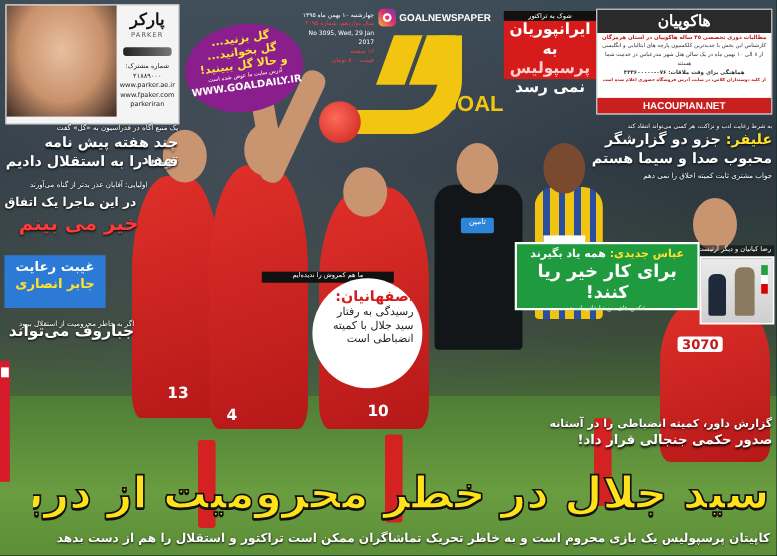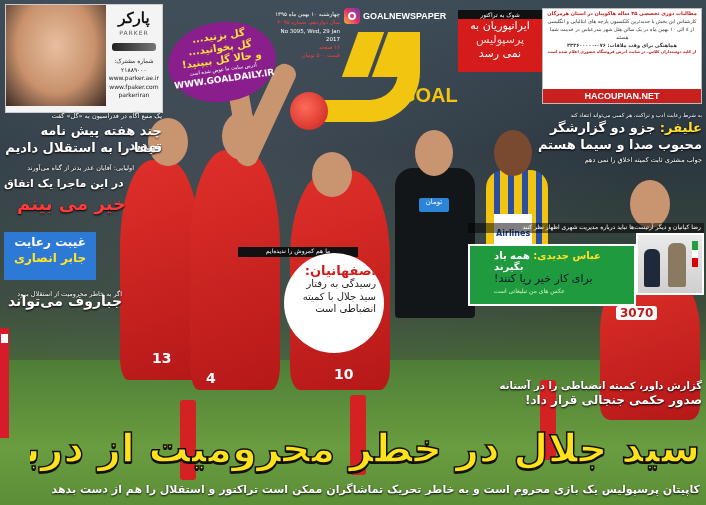--- a/index.html
+++ b/index.html
@@ -41,38 +41,38 @@
   .insta{position:absolute;left:344px;top:8px;display:flex;align-items:center;gap:3px}
   .insta .ico{width:16px;height:16px;border-radius:4px;background:linear-gradient(45deg,#f9b43a,#e1306c,#6a3ab2);
     display:flex;align-items:center;justify-content:center}
   .insta .ico i{width:8px;height:8px;border:2px solid #fff;border-radius:50%;display:block}
   .insta .txt{color:#fff;font-weight:bold;font-size:9px;font-family:"Liberation Sans",sans-serif}
   .dateblock{position:absolute;left:268px;top:10px;width:72px;color:#fff;font-size:5.5px;text-align:right;line-height:1.5}
   .dateblock .r{color:#ff3b3b}
   
   .tractor{position:absolute;left:458px;top:10px;width:84px;height:62px;background:#d61b1b;color:#fff;text-align:center}
   .tractor .k{display:block;font-size:6px;background:#111;color:#fff;padding:1px}
-  .tractor .h{display:block;font-size:11px;font-weight:normal;line-height:1.25}
+  .tractor .h{display:block;font-size:14px;font-weight:bold;line-height:1.25}
   .tractor .h2{color:#ffd0d0}
   .ad-hac{position:absolute;left:542px;top:8px;width:160px;height:96px;background:#fff;border:1px solid #bbb;text-align:center}
   .ad-hac .top{background:#2a2a2a;color:#fff;font-size:14px;font-weight:bold;padding:2px 0;font-family:"DejaVu Serif",serif}
   .ad-hac .l{font-size:5px;color:#333;line-height:1.6}
   .ad-hac .red{color:#c01a1a;font-weight:bold;background:none}
   .ad-hac .url{position:absolute;bottom:0;left:0;right:0;background:#c81f1f;color:#fff;font-size:9px;font-weight:bold;padding:2px 0;font-family:"Liberation Sans",sans-serif}
   
   .rtl{direction:rtl}
   .kicker{position:absolute;color:#fff;font-size:6.5px;text-shadow:0 0 2px #000}
   .hl{position:absolute;font-weight:bold;text-shadow:0 1px 2px #000;line-height:1.15}
   .w{color:#fff}.y{color:#ffe22a}.rd{color:#ff3a3a}
   .blue-box{position:absolute;left:4px;top:232px;width:92px;height:48px;background:#2d7ad6;text-align:center;color:#fff;font-weight:bold;font-size:12px;line-height:1.3;padding-top:3px}
   .blue-box .y{color:#ffe22a}
-  .green-box{position:absolute;left:468px;top:244px;width:168px;height:62px;background:#1f9a3f;border:2px solid #fff;text-align:left;padding:4px 24px}
+  .green-box{position:absolute;left:468px;top:220px;width:168px;height:62px;background:#1f9a3f;border:2px solid #fff;text-align:center;padding:4px 10px}
   .green-box .a{color:#ffe22a;font-size:10px;font-weight:bold}
   .green-box .a span{color:#fff}
-  .green-box .b{color:#0f172a;font-size:11px;font-weight:normal}
+  .green-box .b{color:#ffffff;font-size:16px;font-weight:bold}
   .green-box .c{color:#c7f5c0;font-size:6px;margin-top:2px}
   .green-photo{position:absolute;left:636px;top:233px;width:68px;height:62px;background:linear-gradient(180deg,#eaeaea,#cfcfcf);border:2px solid #fff}
   .green-photo .m1{position:absolute;left:6px;top:14px;width:16px;height:38px;background:#1e2a3a;border-radius:6px 6px 2px 2px}
   .green-photo .m2{position:absolute;left:30px;top:8px;width:18px;height:44px;background:#8a7a60;border-radius:6px 6px 2px 2px}
   .green-photo .flag{position:absolute;right:4px;top:6px;width:6px;height:26px;background:linear-gradient(180deg,#239f40 33%,#fff 33% 66%,#da0000 66%)}
   .kicker-strip{position:absolute;left:468px;top:223px;width:236px;height:10px;color:#fff;font-size:6px;text-align:right;background:rgba(0,0,0,.5);padding-right:3px}
   .circle-quote{position:absolute;left:284px;top:253px;width:100px;height:100px;border-radius:50%;background:#fff;text-align:right;padding:10px 8px 0 0;overflow:hidden}
   .circle-quote .h{color:#d41b1b;font-weight:bold;font-size:13px}
   .circle-quote .t{color:#222;font-size:10px;line-height:1.25}
   .circle-kicker{position:absolute;left:238px;top:247px;width:120px;height:10px;background:#111;color:#fff;font-size:6px;text-align:center}
@@ -103,21 +103,21 @@
   <div class="num" style="left:152px;top:350px;font-size:14px">13</div>
   <div class="player red" style="left:190px;top:150px;width:90px;height:240px"></div>
   <div class="skin" style="position:absolute;left:222px;top:112px;width:40px;height:48px"></div>
   <div class="skin" style="position:absolute;left:255px;top:60px;width:22px;height:110px;border-radius:10px;transform:rotate(25deg)"></div>
   <div class="skin" style="position:absolute;left:232px;top:68px;width:20px;height:90px;border-radius:10px;transform:rotate(-10deg)"></div>
   <div class="num" style="left:206px;top:370px;font-size:14px">4</div>
   <div class="player red" style="left:290px;top:170px;width:100px;height:220px"></div>
   <div class="skin" style="position:absolute;left:312px;top:152px;width:40px;height:45px"></div>
   <div class="num" style="left:334px;top:366px;font-size:14px">10</div>
   <div class="ref">
-      <span class="badge">تومان</span>
+      <span class="badge">تامین</span>
     </div>
   <div class="skin" style="position:absolute;left:415px;top:130px;width:38px;height:46px"></div>
   <div class="yellowplayer">
       <span class="sp">Airlines</span>
     </div>
   <div class="skin" style="position:absolute;left:494px;top:130px;width:38px;height:46px;background:#7a4a30"></div>
   <div class="player red" style="left:600px;top:270px;width:100px;height:150px"></div>
   <div class="skin" style="position:absolute;left:630px;top:180px;width:40px;height:48px"></div>
   <div class="num" style="left:616px;top:306px;font-size:12px;background:#fff;color:#c01a1a;padding:0 4px;border-radius:3px">3070</div>
   <div class="sock" style="left:180px;top:400px;width:16px;height:80px"></div>
@@ -169,20 +169,21 @@
   </div>
 
   <div class="tractor rtl">
     <span class="k">شوک به تراکتور</span>
     <span class="h">ایرانپوریان به</span>
     <span class="h h2">پرسپولیس</span>
     <span class="h">نمی رسد</span>
   </div>
 
   <div class="ad-hac rtl">
+    <div class="top">هاکوپیان</div>
     <div class="l red">مطالبات دوری تخصصی ۴۵ ساله هاکوپیان در استان هرمزگان</div>
     <div class="l">کارشناس این بخش با جدیدترین کلکسیون پارچه های ایتالیایی و انگلیسی</div>
     <div class="l">از ۸ الی ۱۰ بهمن ماه در یک سالن هتل شهر بندرعباس در خدمت شما هستند</div>
     <div class="l" style="font-weight:bold">هماهنگی برای وقت ملاقات: ۰۷۶-۳۳۳۶۰۰۰۰۰</div>
     <div class="l red" style="font-size:4px">از کلیه دوستداران کلاس، در سایت آدرس فروشگاه حضوری اعلام شده است</div>
     <div class="url">HACOUPIAN.NET</div>
   </div>
 
   <div class="kicker rtl" style="left:12px;top:112px;width:150px;text-align:right">یک منبع آگاه در فدراسیون به «گل» گفت</div>
   <div class="hl rtl w" style="left:4px;top:124px;width:158px;font-size:13px;text-align:right">چند هفته پیش نامه تهدید</div>

